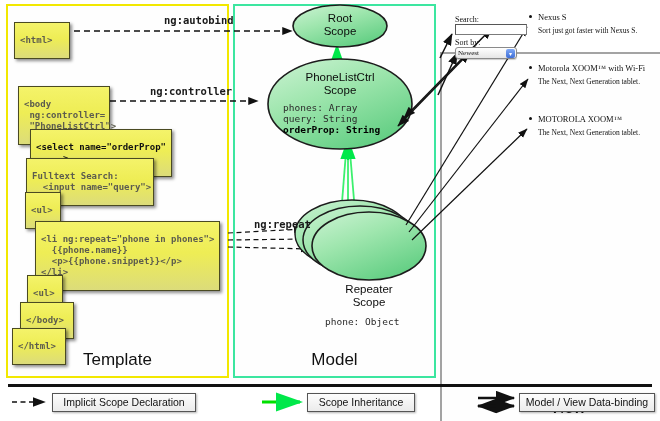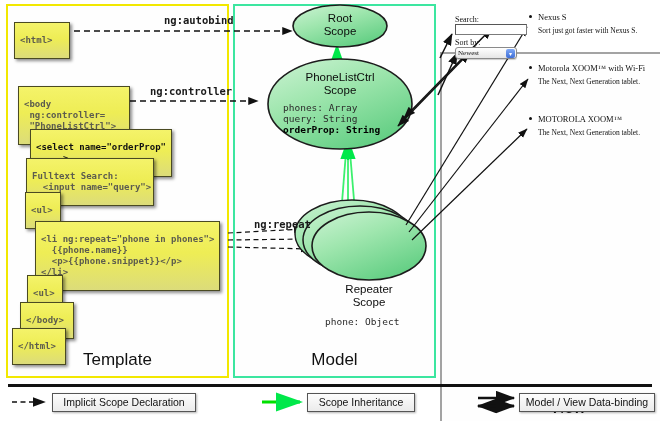--- a/index.html
+++ b/index.html
@@ -222,21 +222,21 @@
 
     <line x1="12" y1="402" x2="45" y2="402" stroke="#111" stroke-width="1.6" stroke-dasharray="5,3.5" marker-end="url(#ah-black)"></line>
     <line x1="262" y1="402" x2="300" y2="402" stroke="#00e000" stroke-width="3" marker-end="url(#ah-green)"></line>
     <line x1="478" y1="398" x2="514" y2="398" stroke="#111" stroke-width="2.4" marker-end="url(#ah-black)"></line>
     <line x1="514" y1="406" x2="478" y2="406" stroke="#111" stroke-width="2.4" marker-end="url(#ah-black)"></line>
     <line x1="478" y1="406" x2="514" y2="406" stroke="#111" stroke-width="2.4" marker-end="url(#ah-black)"></line>
   </svg>
 
   <div class="codebox" style="left:14px;  top:22px;  width:56px;">&lt;html&gt;</div>
 
-  <div class="codebox" style="left:18px;  top:86px;  width:112px;">&lt;body
+  <div class="codebox" style="left:18px;  top:86px;  width:92px;">&lt;body
  ng:controller=
  "PhoneListCtrl"&gt;</div>
 
   <div class="codebox dark" style="left:30px; top:129px; width:142px;">&lt;select name="orderProp"
   ...&gt;</div>
 
   <div class="codebox" style="left:26px;  top:158px; width:128px;">Fulltext Search:
   &lt;input name="query"&gt;</div>
 
   <div class="codebox" style="left:25px;  top:192px; width:36px;">&lt;ul&gt;</div>

